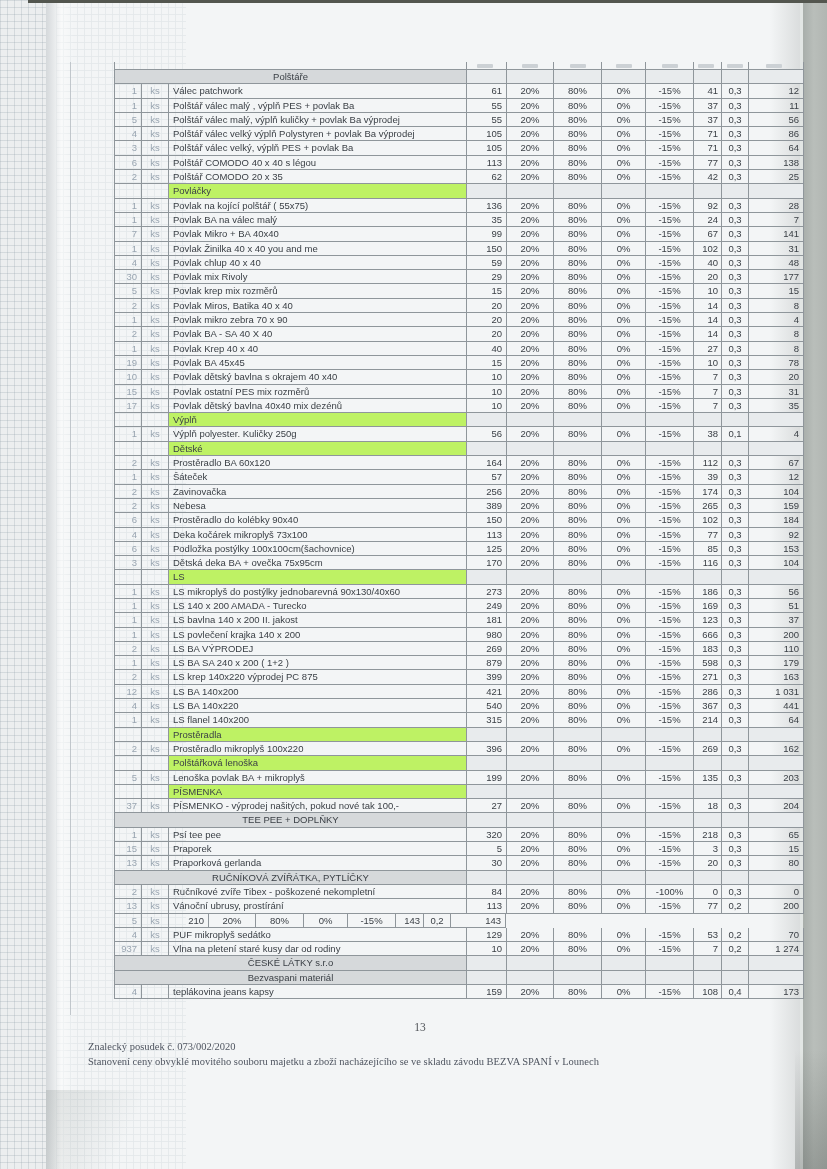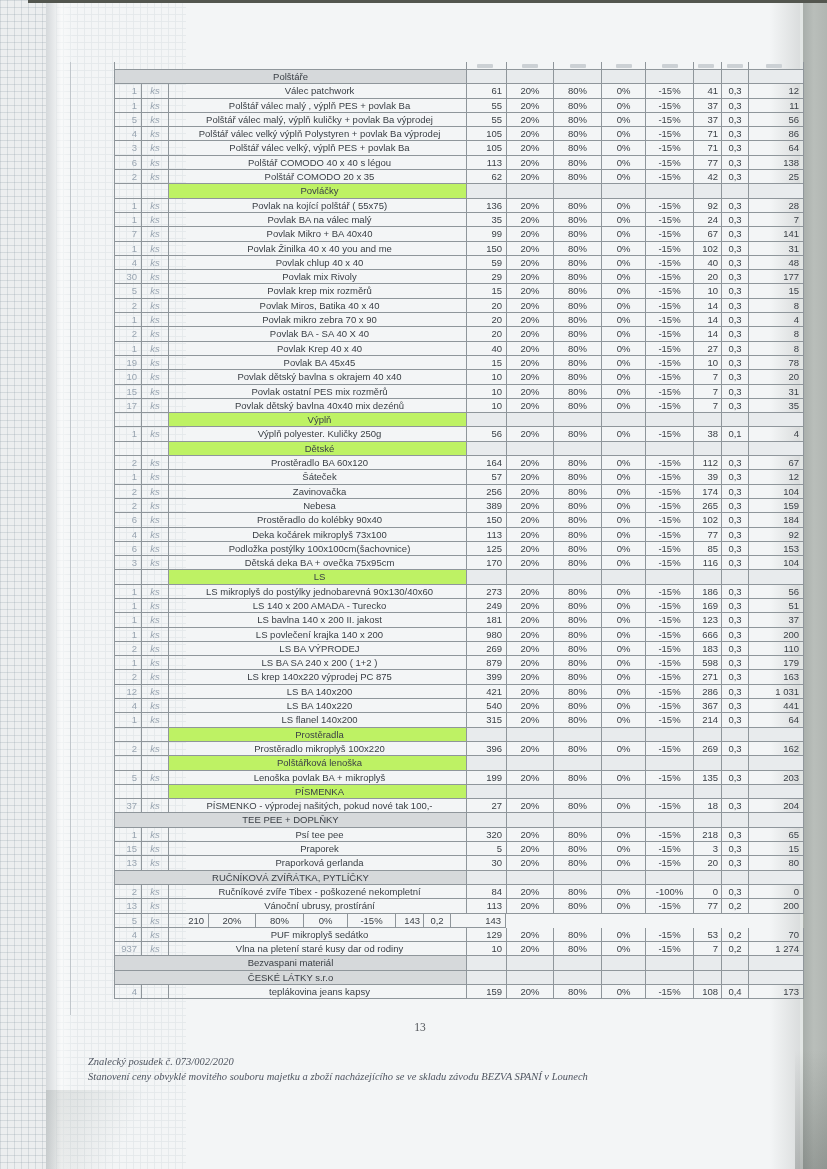--- a/index.html
+++ b/index.html
@@ -30,42 +30,42 @@
 
   
   .doc-table{position:absolute;left:75px;top:62px;width:690px;margin-left:39px;}
   .t-row{display:flex;height:14.3px;}
   .t-row.stub{height:8px;}
   .cell{box-sizing:border-box;flex:0 0 auto;height:100%;border-right:1px solid var(--bc);
         border-bottom:1px solid var(--bc);overflow:hidden;white-space:nowrap;
         font-size:9.5px;line-height:13.5px;color:#3b4046;}
   .t-row > .cell:first-child{border-left:1px solid var(--bc);}
   .c-qty {width:28px;text-align:right;padding-right:4px;color:#99a5b1;}
-  .c-ks  {width:27px;text-align:center;color:#99a5b1;font-style:italic;}
-  .c-desc{width:298px;padding-left:4px;text-align:center;}
+  .c-ks  {width:27px;text-align:center;color:#99a5b1;}
+  .c-desc{width:298px;padding-left:4px;}
   .c-v1  {width:40px;text-align:right;padding-right:4px;}
   .c-p20 {width:47px;text-align:center;}
   .c-p80 {width:48px;text-align:center;}
   .c-p0  {width:44px;text-align:center;}
   .c-p15 {width:48px;text-align:center;}
   .c-v2  {width:28px;text-align:right;padding-right:3px;}
   .c-k   {width:27px;text-align:center;}
   .c-tot {width:55px;text-align:right;padding-right:4px;}
   .c-merge{width:353px;text-align:center;background:#d6d9db;}
   .sec-sub .sec-label{background:#bef264;}
   .sec-num{background:#e8ebed;}
   .c-stub-spacer{width:353px;}
   .blob{display:block;width:16px;height:4px;margin:2px auto 0;background:#ccd1d5;border-radius:1px;}
 
   
   .page-num{position:absolute;left:75px;top:1021px;width:690px;text-align:center;
     font-family:"Liberation Serif",serif;font-size:11.5px;color:#4d5156;}
   .footer{position:absolute;left:88px;top:1040px;width:660px;
-    font-family:"Liberation Serif",serif;font-style:italic;font-size:10.5px;
-    color:#4f5560;line-height:14.5px;margin-top:15px;}
+    font-family:"Liberation Serif",serif;font-size:10.5px;
+    color:#4f5560;line-height:14.5px;}
 </style>
 </head>
 <body>
 
 <div class="stage">
   <div class="grid-strip"></div>
   <div class="page-sheet"></div>
   <div class="page-grid"></div>
   <div class="fold-shadow"></div>
   <div class="right-shadow"></div>
@@ -899,32 +899,32 @@
           <div class="cell c-v1">10</div>
           <div class="cell c-p20">20%</div>
           <div class="cell c-p80">80%</div>
           <div class="cell c-p0">0%</div>
           <div class="cell c-p15">-15%</div>
           <div class="cell c-v2">7</div>
           <div class="cell c-k">0,2</div>
           <div class="cell c-tot">1 274</div>
         </div>
         <div class="t-row sec-main">
+          <div class="cell c-merge">ČESKÉ LÁTKY s.r.o</div>
+          <div class="cell c-v1 sec-num"></div>
+          <div class="cell c-p20 sec-num"></div>
+          <div class="cell c-p80 sec-num"></div>
+          <div class="cell c-p0 sec-num"></div>
+          <div class="cell c-p15 sec-num"></div>
+          <div class="cell c-v2 sec-num"></div>
+          <div class="cell c-k sec-num"></div>
+          <div class="cell c-tot sec-num"></div>
+        </div>
+        <div class="t-row sec-main">
           <div class="cell c-merge">Bezvaspani materiál</div>
-          <div class="cell c-v1 sec-num"></div>
-          <div class="cell c-p20 sec-num"></div>
-          <div class="cell c-p80 sec-num"></div>
-          <div class="cell c-p0 sec-num"></div>
-          <div class="cell c-p15 sec-num"></div>
-          <div class="cell c-v2 sec-num"></div>
-          <div class="cell c-k sec-num"></div>
-          <div class="cell c-tot sec-num"></div>
-        </div>
-        <div class="t-row sec-main">
-          <div class="cell c-merge">ČESKÉ LÁTKY s.r.o</div>
           <div class="cell c-v1 sec-num"></div>
           <div class="cell c-p20 sec-num"></div>
           <div class="cell c-p80 sec-num"></div>
           <div class="cell c-p0 sec-num"></div>
           <div class="cell c-p15 sec-num"></div>
           <div class="cell c-v2 sec-num"></div>
           <div class="cell c-k sec-num"></div>
           <div class="cell c-tot sec-num"></div>
         </div>
         <div class="t-row item">

